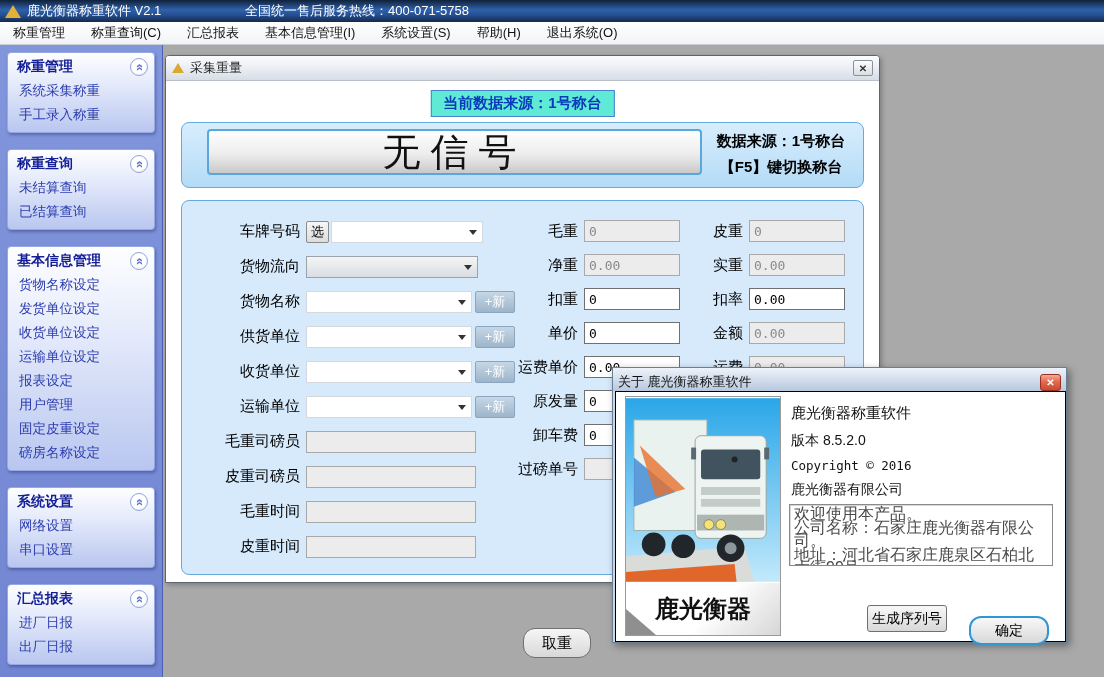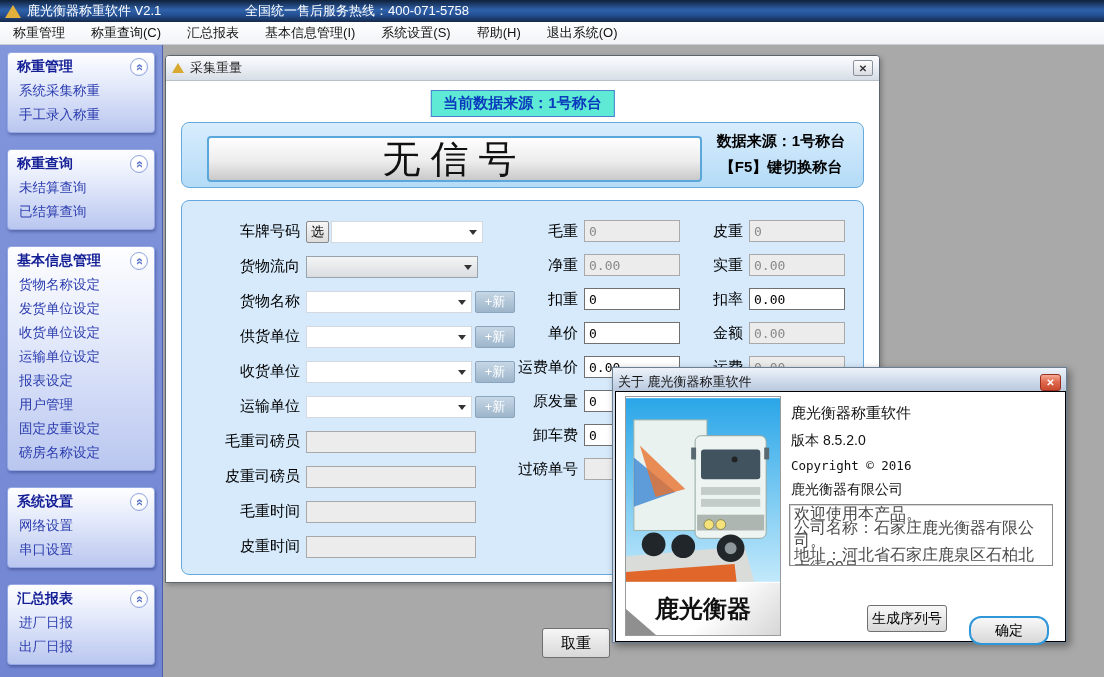--- a/index.html
+++ b/index.html
@@ -52,21 +52,21 @@
 
   .banner { position:absolute; left:50%; transform:translateX(-50%); top:9px;
     background:#5eead4; border:1px solid #4a7fd0; padding:3px 12px;
     font-size:15px; font-weight:bold; color:#0b3bbd; white-space:nowrap; z-index:3; }
 
   .display-group { position:absolute; left:15px; top:41px; width:683px; height:66px;
     background:linear-gradient(180deg,#d8edfd,#b4dbf7); border:1px solid #66aadd; border-radius:8px; }
   .signal-box { position:absolute; left:25px; top:6px; width:495px; height:46px;
     background:linear-gradient(180deg,#fefefe 0%,#ededed 55%,#c9c9c9 100%);
     border:2px solid #5aa7dc; border-radius:4px; display:flex; align-items:center; justify-content:center;
-    font-family:"DejaVu Serif", serif; font-size:38px; letter-spacing:10px; color:#111;margin-top:7px; }
+    font-family:"DejaVu Serif", serif; font-size:38px; letter-spacing:10px; color:#111; }
   .display-side { position:absolute; right:12px; top:5px; width:140px; text-align:center;
     font-size:15px; font-weight:bold; color:#000; line-height:26px; }
 
   .form-group { position:absolute; left:15px; top:119px; width:683px; height:375px;
     background:#d6eafc; border:1px solid #66aadd; border-radius:8px; }
 
   .fcol { position:absolute; }
   .col-left  { left:0;   top:13px; width:340px; }
   .col-mid   { left:290px; top:13px; width:225px; }
   .col-right { left:477px; top:13px; width:200px; }
@@ -82,22 +82,22 @@
   .combo { position:relative; height:22px; background:#fff; border:1px solid #d4d9df; display:flex; align-items:center; }
   .combo .arrow { position:absolute; right:5px; top:8px; width:0; height:0;
     border-left:4px solid transparent; border-right:4px solid transparent; border-top:5px solid #333; }
   .combo.classic { background:linear-gradient(180deg,#f4f4f4,#d9dde2); border:1px solid #9aa2ab; }
   .txt { height:22px; border:1px solid #a9a9a9; background:#ececec; font-size:13px; padding:0 4px;
     color:#8a8a8a; font-family:"DejaVu Sans Mono", monospace; }
   .txt.edit { background:#fff; border:1px solid #707070; color:#000; }
   .num { width:96px; }
   .new-btn { width:40px; height:22px; margin-left:3px; border:1px solid #8aa5bd; border-radius:2px;
     background:linear-gradient(180deg,#c6d7e6,#9db5ca); color:#fff; font-size:13px; cursor:pointer; }
-  .take-btn { position:absolute; left:360px; top:427px; width:68px; height:30px;
-    border:1px solid #707070; border-radius:3px; background:linear-gradient(180deg,#f6f6f6,#d8d8d8);
+  .take-btn { position:absolute; left:341px; top:427px; width:68px; height:30px;
+    border:1px solid #707070; border-radius:12px; background:linear-gradient(180deg,#f6f6f6,#d8d8d8);
     font-size:15px; cursor:pointer; }
 
   
   .dialog { position:absolute; left:612px; top:367px; width:455px; height:276px;
     border:1px solid #6b7f94; background:#c9d6e6; box-shadow:3px 3px 8px rgba(0,0,0,.4); z-index:10; }
   .dlg-titlebar { height:23px; background:linear-gradient(180deg,#eef3fa 0%,#ccd9ea 60%,#b9c8dd 100%);
     display:flex; align-items:flex-end; padding:0 5px; font-size:13px; color:#111; }
   .dlg-close { margin-left:auto; width:21px; height:17px; border:1px solid #9c3020; border-radius:3px;
     background:linear-gradient(180deg,#f5ab96 0%,#e06a4f 45%,#c94a30 100%); color:#fff; font-size:10px;
     font-weight:bold; display:flex; align-items:center; justify-content:center; cursor:pointer; }

